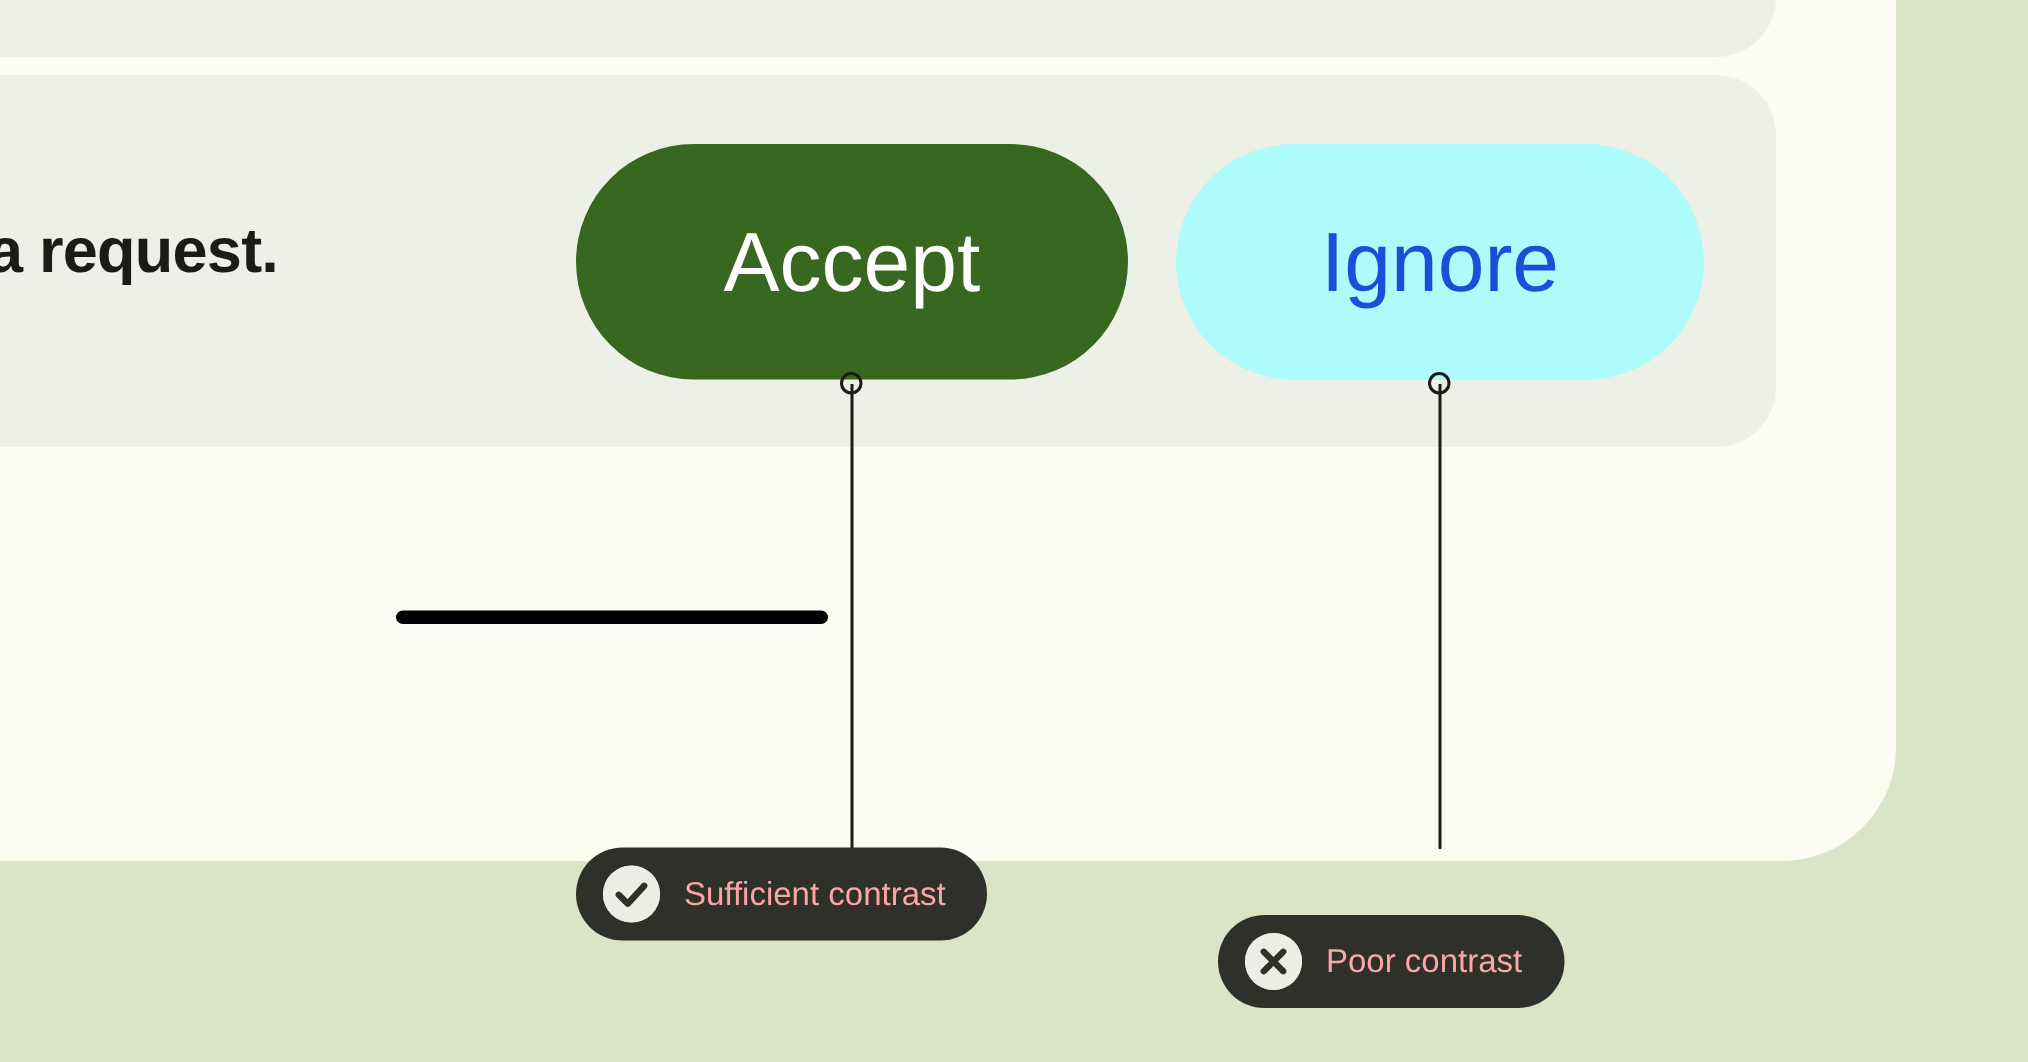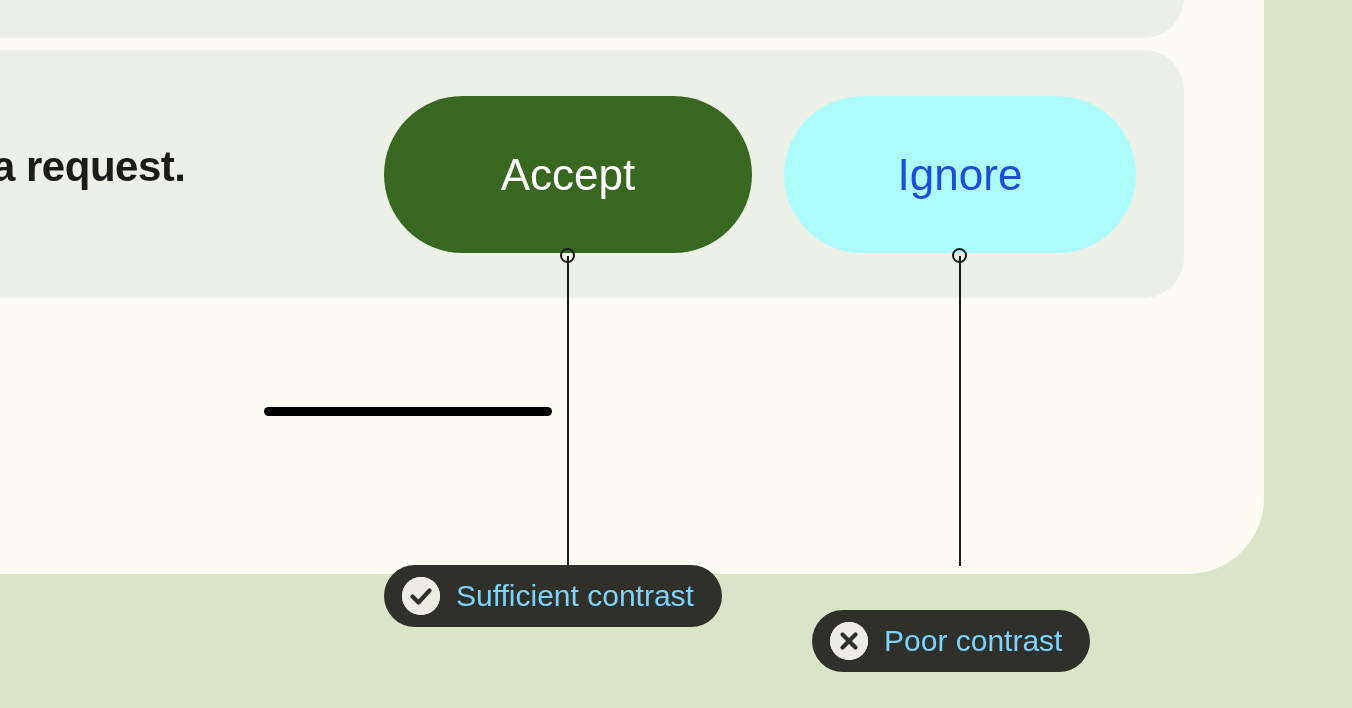--- a/index.html
+++ b/index.html
@@ -78,21 +78,21 @@
 
   
   .action-btn {
     position: absolute;
     display: flex;
     align-items: center;
     justify-content: center;
     border: none;
     padding: 0;
     font-family: "Liberation Sans", sans-serif;
-    font-size: 44px;
+    font-size: 56px;
     font-weight: 400;
     border-radius: 999px;
     cursor: pointer;
     white-space: nowrap;
     line-height: 1;
   }
   .btn-accept {
     left: 384px;
     top: 96px;
     width: 368px;
@@ -157,23 +157,23 @@
     height: 62px;
     padding: 0 28px 0 18px;
     background: #2f3029;
     border-radius: 999px;
     box-sizing: border-box;
   }
   .pill-sufficient { left: 384px; top: 565px; }
   .pill-poor { left: 812px; top: 565px; margin-top: 45px; }
 
   .annotation-label {
-    font-size: 30px;
+    font-size: 22px;
     font-weight: 400;
-    color: #7dd3fc;
+    color: #fca5a5;
     white-space: nowrap;
     line-height: 1;
   }
 
   .status-icon {
     width: 38px;
     height: 38px;
     flex: 0 0 38px;
     border-radius: 50%;
     background: #edede4;

